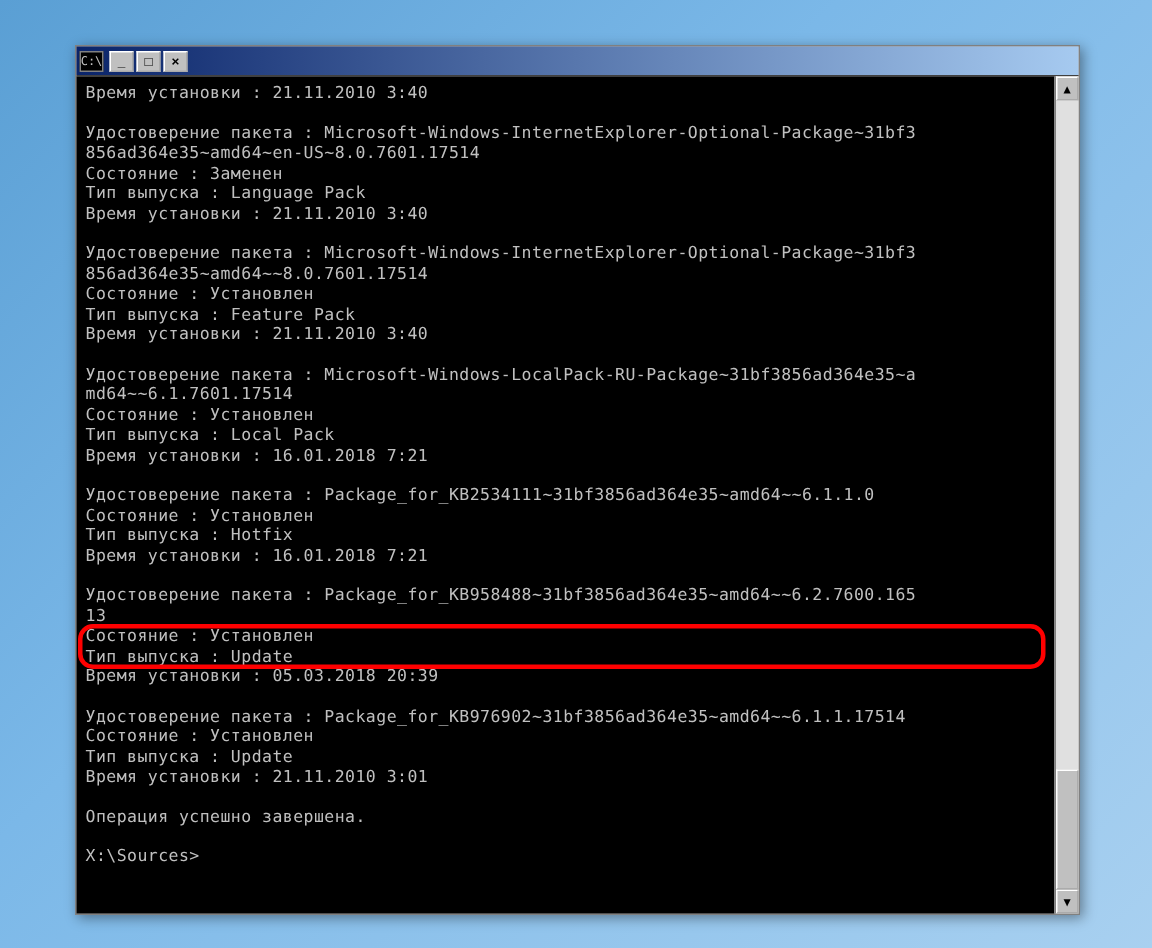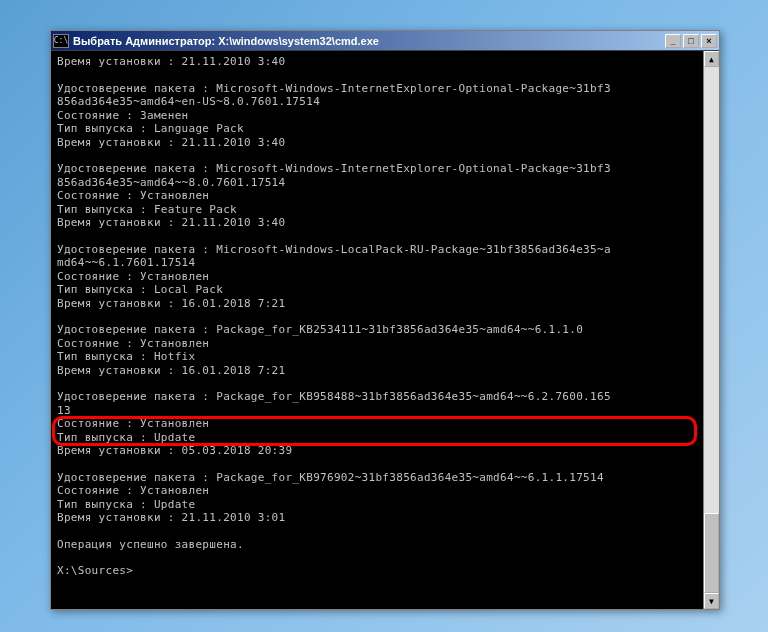--- a/index.html
+++ b/index.html
@@ -126,21 +126,20 @@
     }
     .line { display: block; }
     .block { margin-bottom: 13px; }
   </style>
 </head>
 <body>
 
 <div class="window">
   <div class="titlebar">
     <div class="titlebar-icon">C:\</div>
-    <div class="titlebar-text">Выбрать Администратор: X:\windows\system32\cmd.exe</div>
     <div class="titlebar-buttons">
       <div class="titlebar-btn">_</div>
       <div class="titlebar-btn">□</div>
       <div class="titlebar-btn">×</div>
     </div>
   </div>
   <div class="console-area">
     <div class="console" id="console"><div class="block"><span class="line">Время установки : 21.11.2010 3:40</span></div><div class="block"><span class="line">Удостоверение пакета : Microsoft-Windows-InternetExplorer-Optional-Package~31bf3</span><span class="line">856ad364e35~amd64~en-US~8.0.7601.17514</span><span class="line">Состояние : Заменен</span><span class="line">Тип выпуска : Language Pack</span><span class="line">Время установки : 21.11.2010 3:40</span></div><div class="block"><span class="line">Удостоверение пакета : Microsoft-Windows-InternetExplorer-Optional-Package~31bf3</span><span class="line">856ad364e35~amd64~~8.0.7601.17514</span><span class="line">Состояние : Установлен</span><span class="line">Тип выпуска : Feature Pack</span><span class="line">Время установки : 21.11.2010 3:40</span></div><div class="block"><span class="line">Удостоверение пакета : Microsoft-Windows-LocalPack-RU-Package~31bf3856ad364e35~a</span><span class="line">md64~~6.1.7601.17514</span><span class="line">Состояние : Установлен</span><span class="line">Тип выпуска : Local Pack</span><span class="line">Время установки : 16.01.2018 7:21</span></div><div class="block"><span class="line">Удостоверение пакета : Package_for_KB2534111~31bf3856ad364e35~amd64~~6.1.1.0</span><span class="line">Состояние : Установлен</span><span class="line">Тип выпуска : Hotfix</span><span class="line">Время установки : 16.01.2018 7:21</span></div><div class="block"><span class="line">Удостоверение пакета : Package_for_KB958488~31bf3856ad364e35~amd64~~6.2.7600.165</span><span class="line">13</span><span class="line">Состояние : Установлен</span><span class="line">Тип выпуска : Update</span><span class="line">Время установки : 05.03.2018 20:39</span></div><div class="block"><span class="line">Удостоверение пакета : Package_for_KB976902~31bf3856ad364e35~amd64~~6.1.1.17514</span><span class="line">Состояние : Установлен</span><span class="line">Тип выпуска : Update</span><span class="line">Время установки : 21.11.2010 3:01</span></div><div class="block"><span class="line">Операция успешно завершена.</span></div><div class="block"><span class="line">X:\Sources&gt;</span></div></div>
     <div class="scrollbar">
       <div class="scroll-btn">▲</div>

